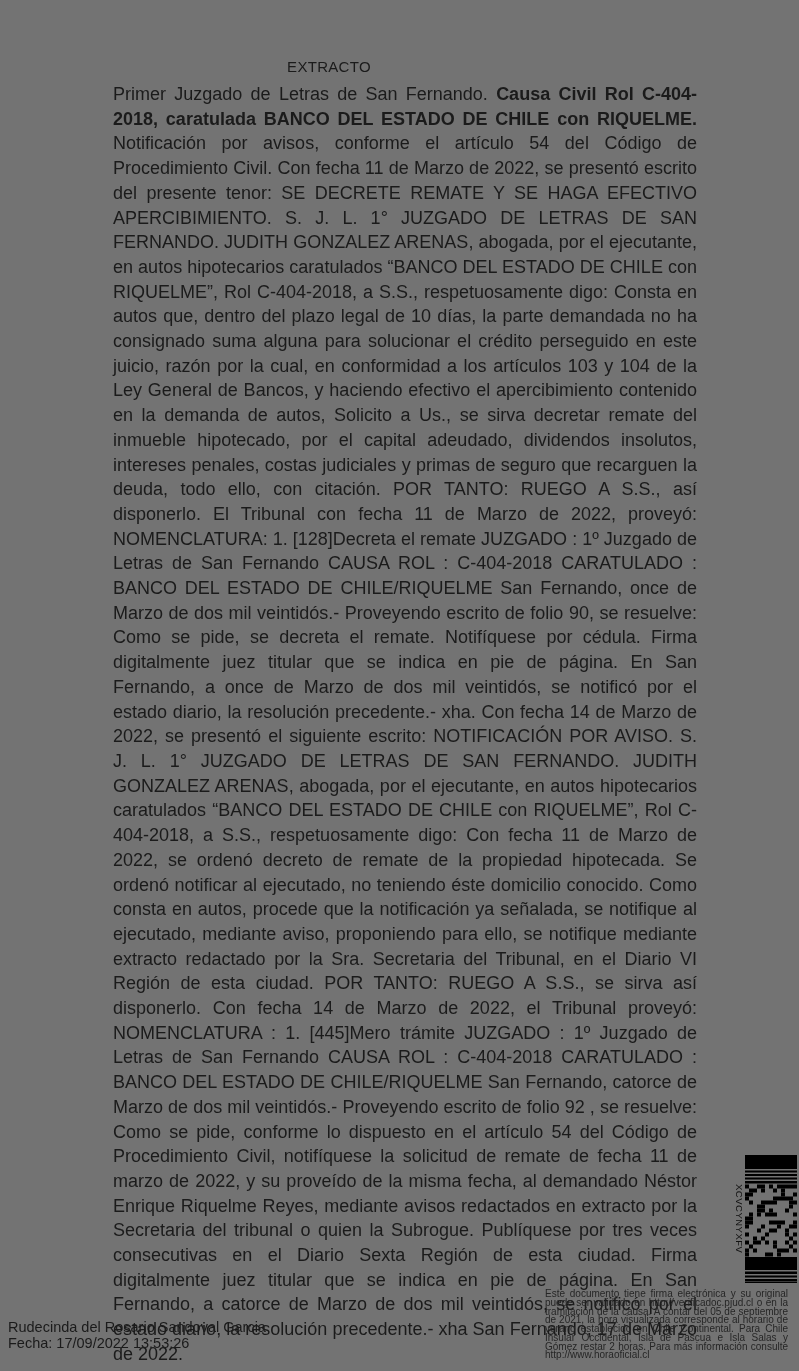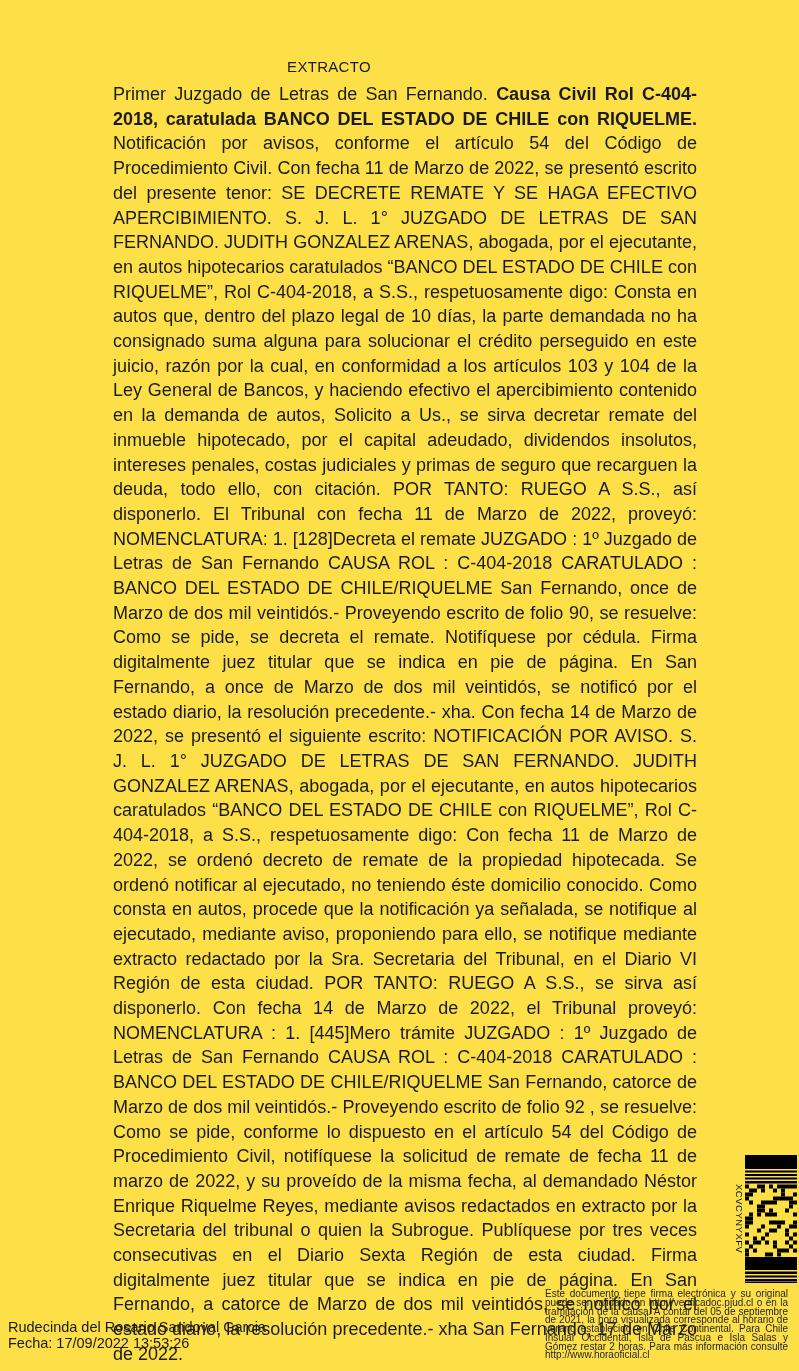--- a/index.html
+++ b/index.html
@@ -1,21 +1,21 @@
 <!DOCTYPE html>
 <html><head>
 <meta charset="utf-8">
 <style>
   html, body { margin: 0; padding: 0; background: #e8e8e8; }
   .page {
     position: relative;
     width: 799px;
     height: 1371px;
     margin: 0 auto;
-    background: #fde047;
+    background: #737373;
     font-family: "Liberation Sans", "DejaVu Sans", sans-serif;
     color: #1b1b1b;
     overflow: hidden;
   }
   .doc-title {
     position: absolute;
     top: 57px;
     left: 113px;
     width: 432px;
     text-align: center;

